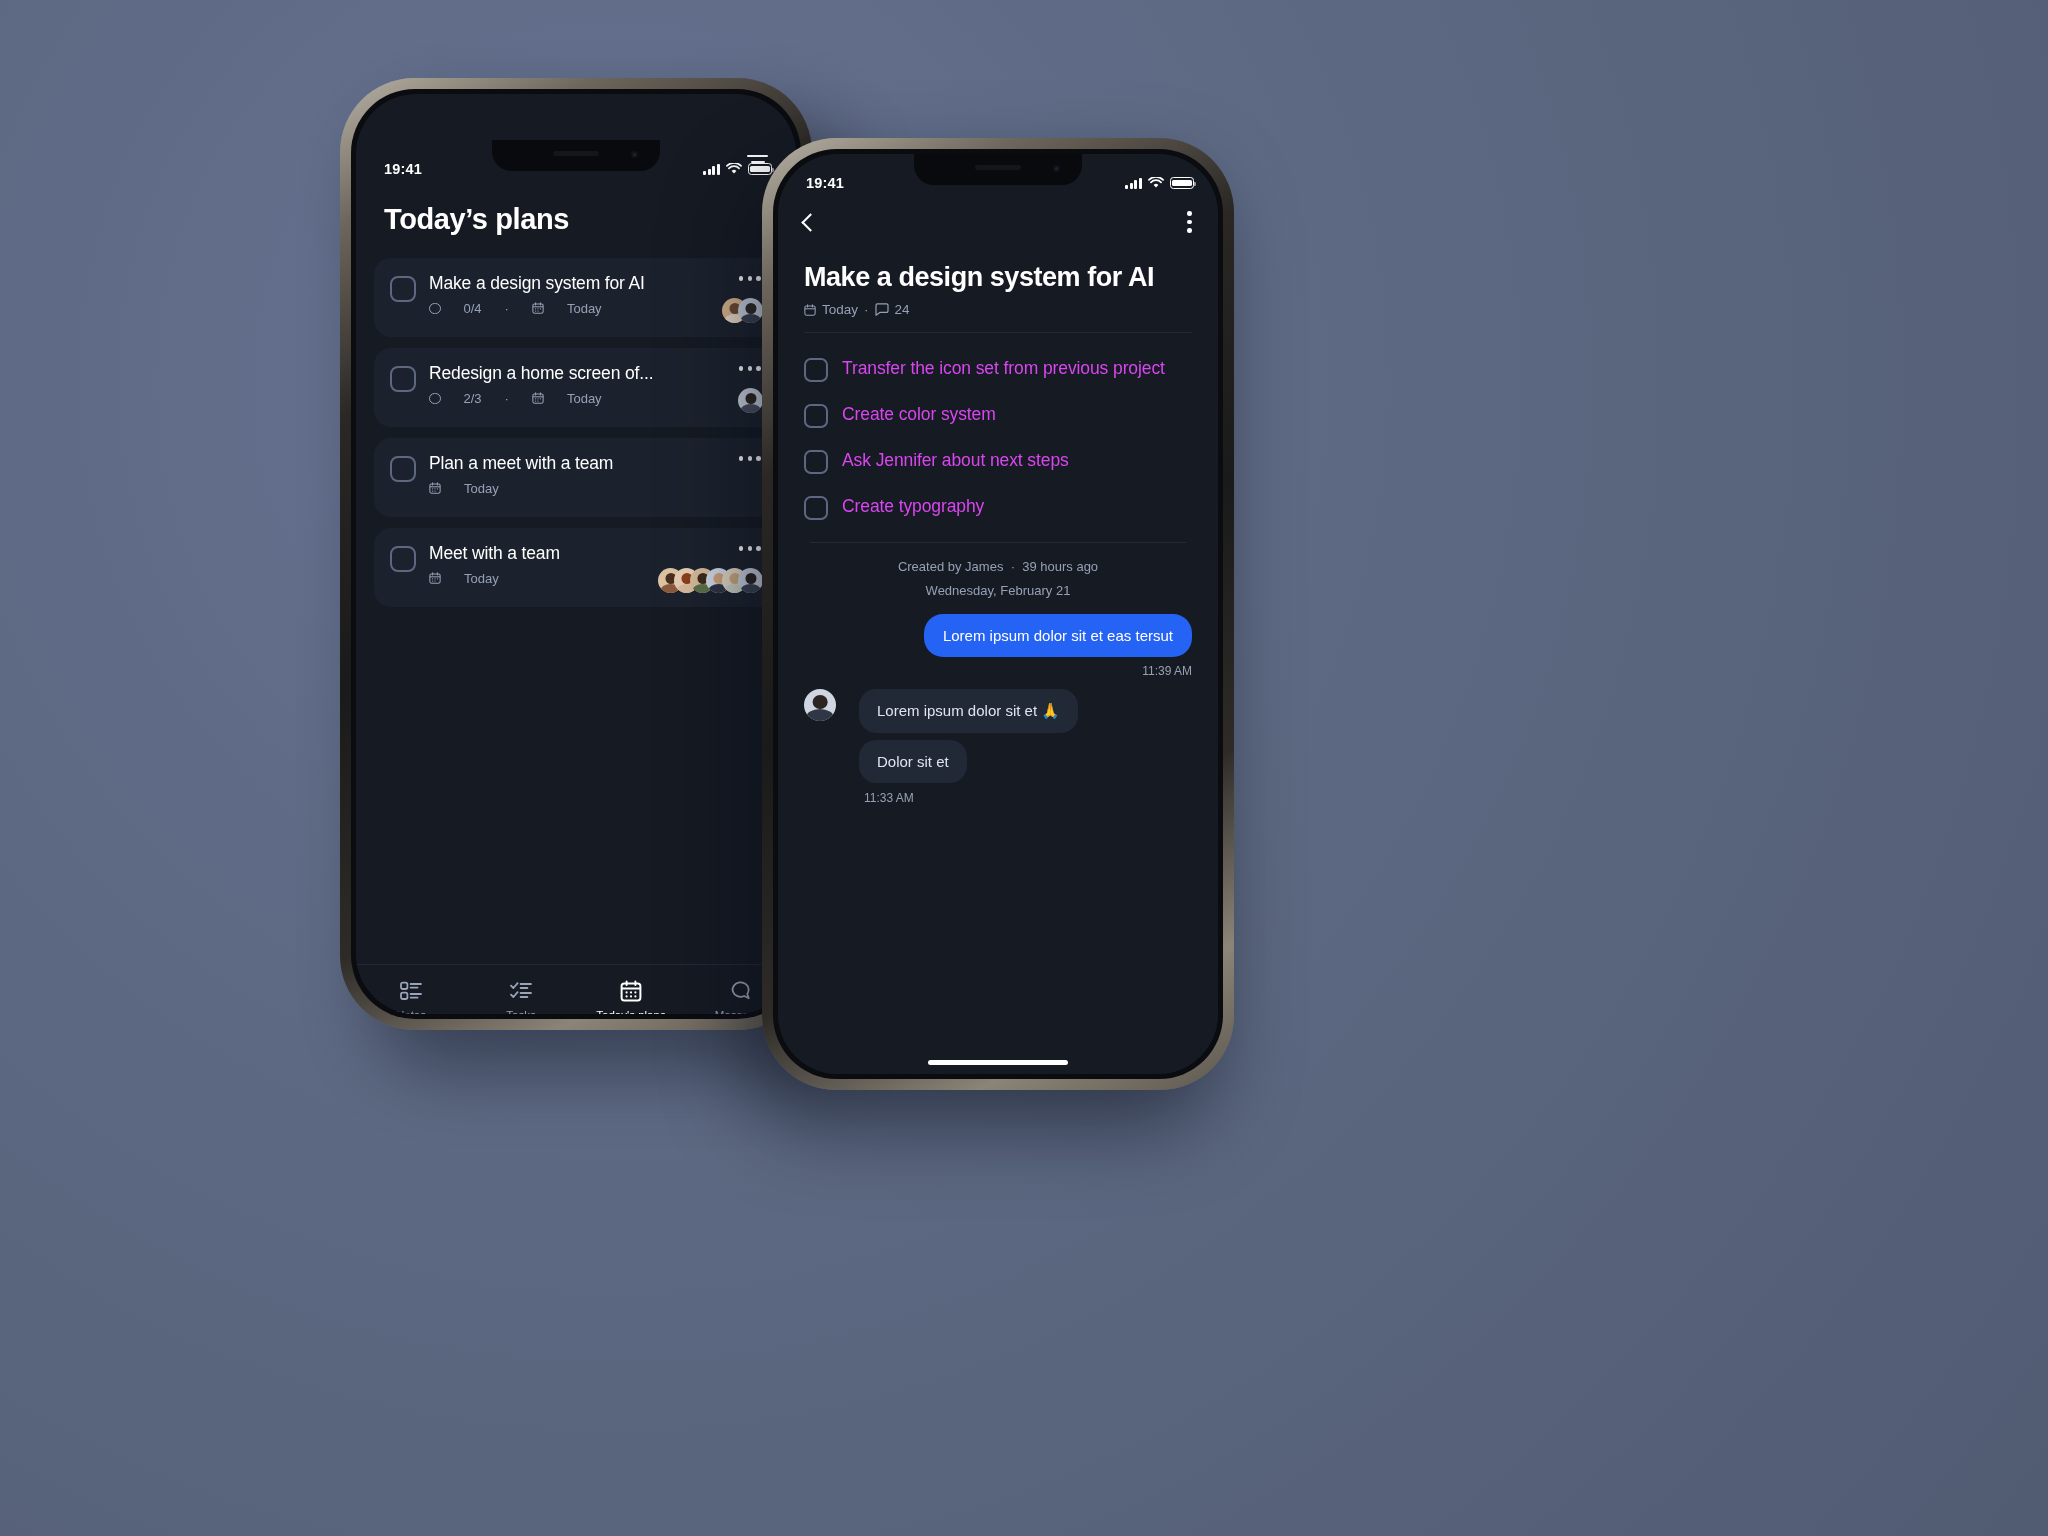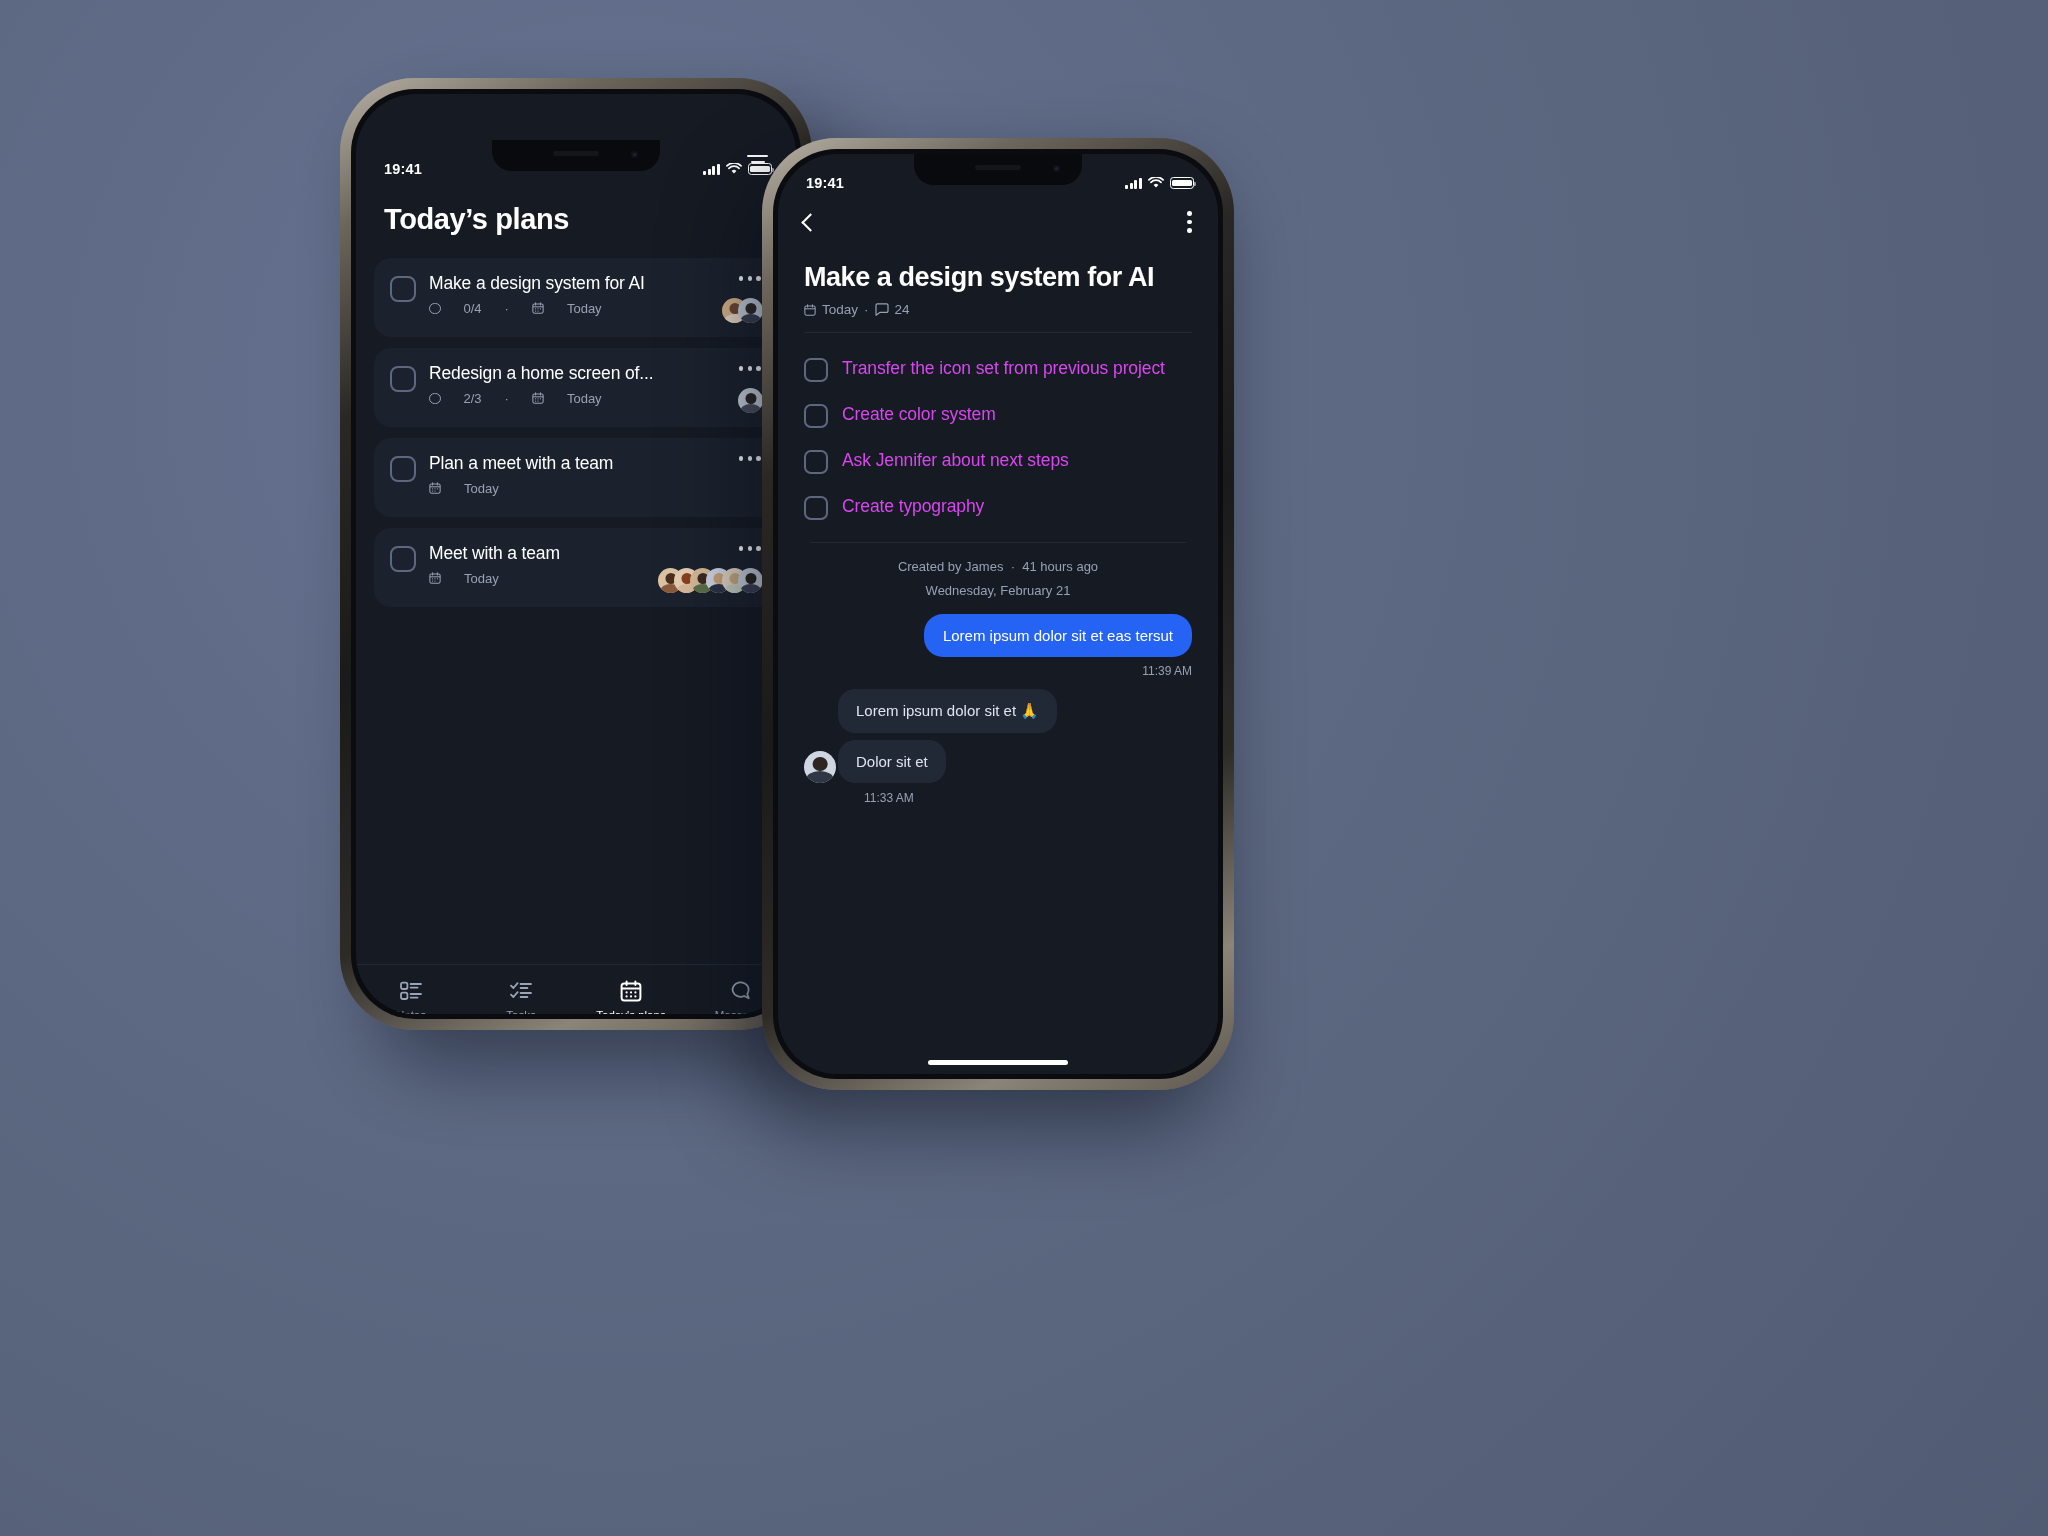--- a/index.html
+++ b/index.html
@@ -340,21 +340,21 @@
   .bubble-out {
     background: #2563f5;
     color:#fff;
     border-radius: 19px;
     padding: 13px 19px;
     font-size: 15px;
     max-width: 78%;
   }
   .time-right { text-align:right; color:#97a1b5; font-size: 12px; margin-top: 7px; }
 
-  .msg-in-group { display:flex; gap: 2px; margin-top: 11px; align-items:flex-end; }
+  .msg-in-group { display:flex; gap: 23px; margin-top: 11px; }
   .in-avatar {
     width: 32px; height: 32px; border-radius: 50%;
     background:#cfd6e2; overflow:hidden; position:relative; flex:0 0 32px;
   }
   .in-bubbles { display:flex; flex-direction:column; gap: 7px; }
   .bubble-in {
     background:#212836;
     color:#dfe5ef;
     border-radius: 17px;
     padding: 13px 18px;
@@ -730,21 +730,21 @@
             <div class="sub-text">Create typography</div>
           </div>
         </div>
 
         <div class="chat-area">
           <div class="chat-divider"></div>
 
           <div class="chat-sys">
             <span>Created by James</span>
             &nbsp;<span>·</span>&nbsp;
-            <span>41 hours ago</span>
+            <span>39 hours ago</span>
           </div>
 
           <div class="chat-date">Wednesday, February 21</div>
 
           <div class="msg-row out">
             <div class="bubble-out">Lorem ipsum dolor sit et eas tersut</div>
           </div>
           <div class="time-right">11:39 AM</div>
 
           <div class="msg-in-group">

